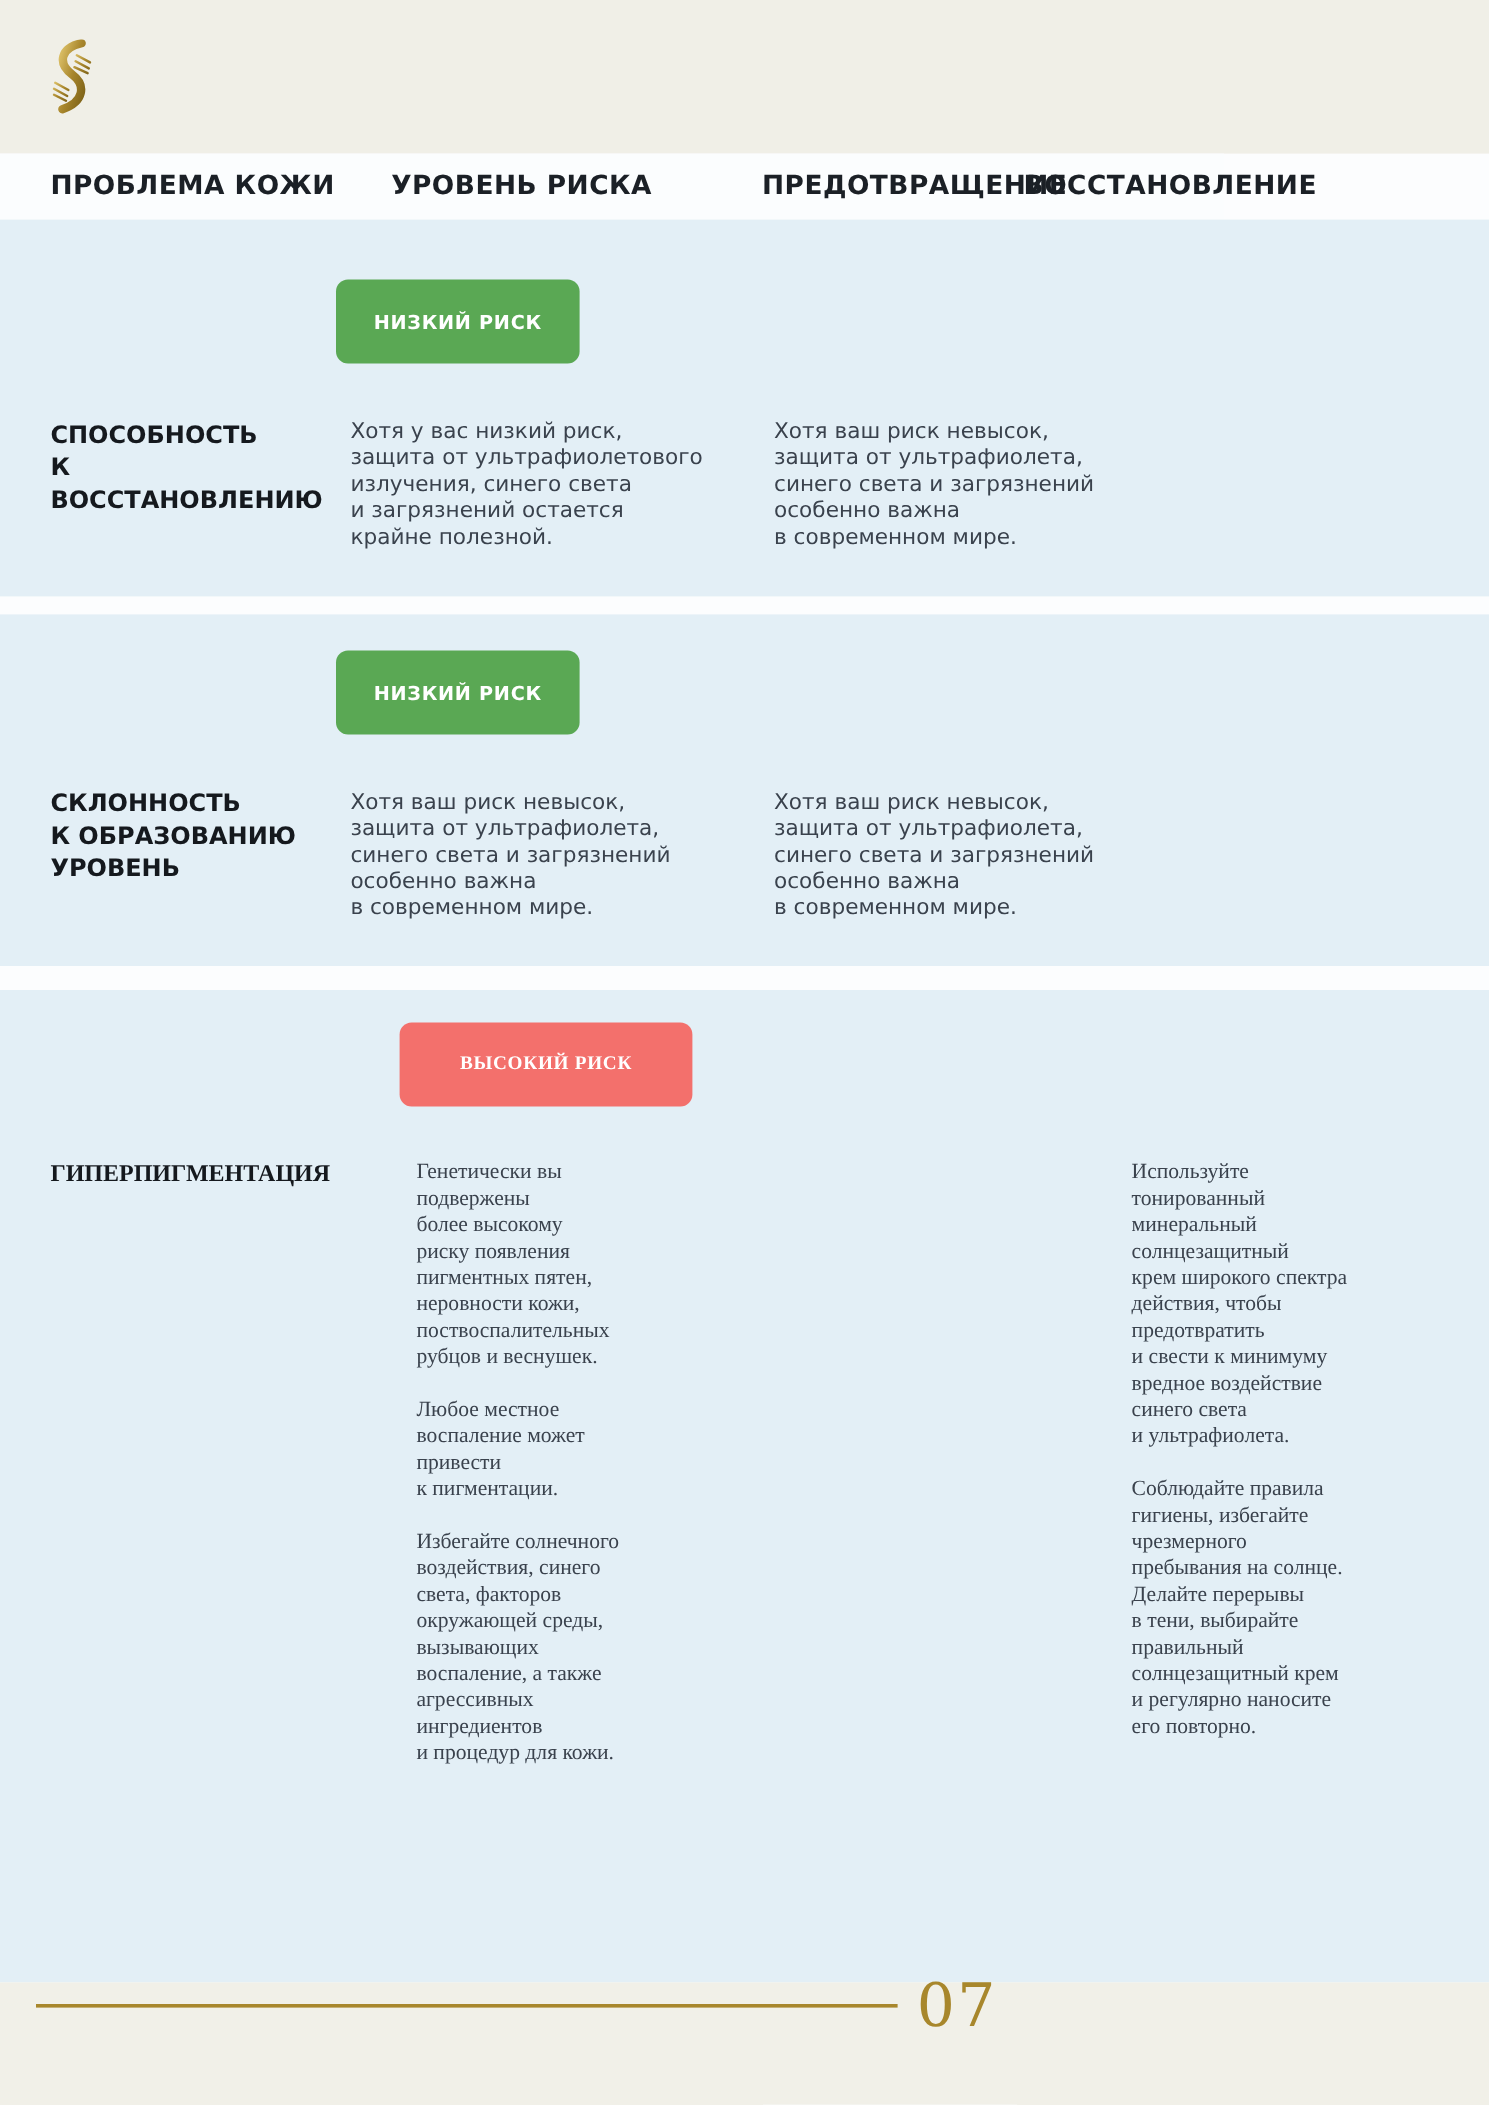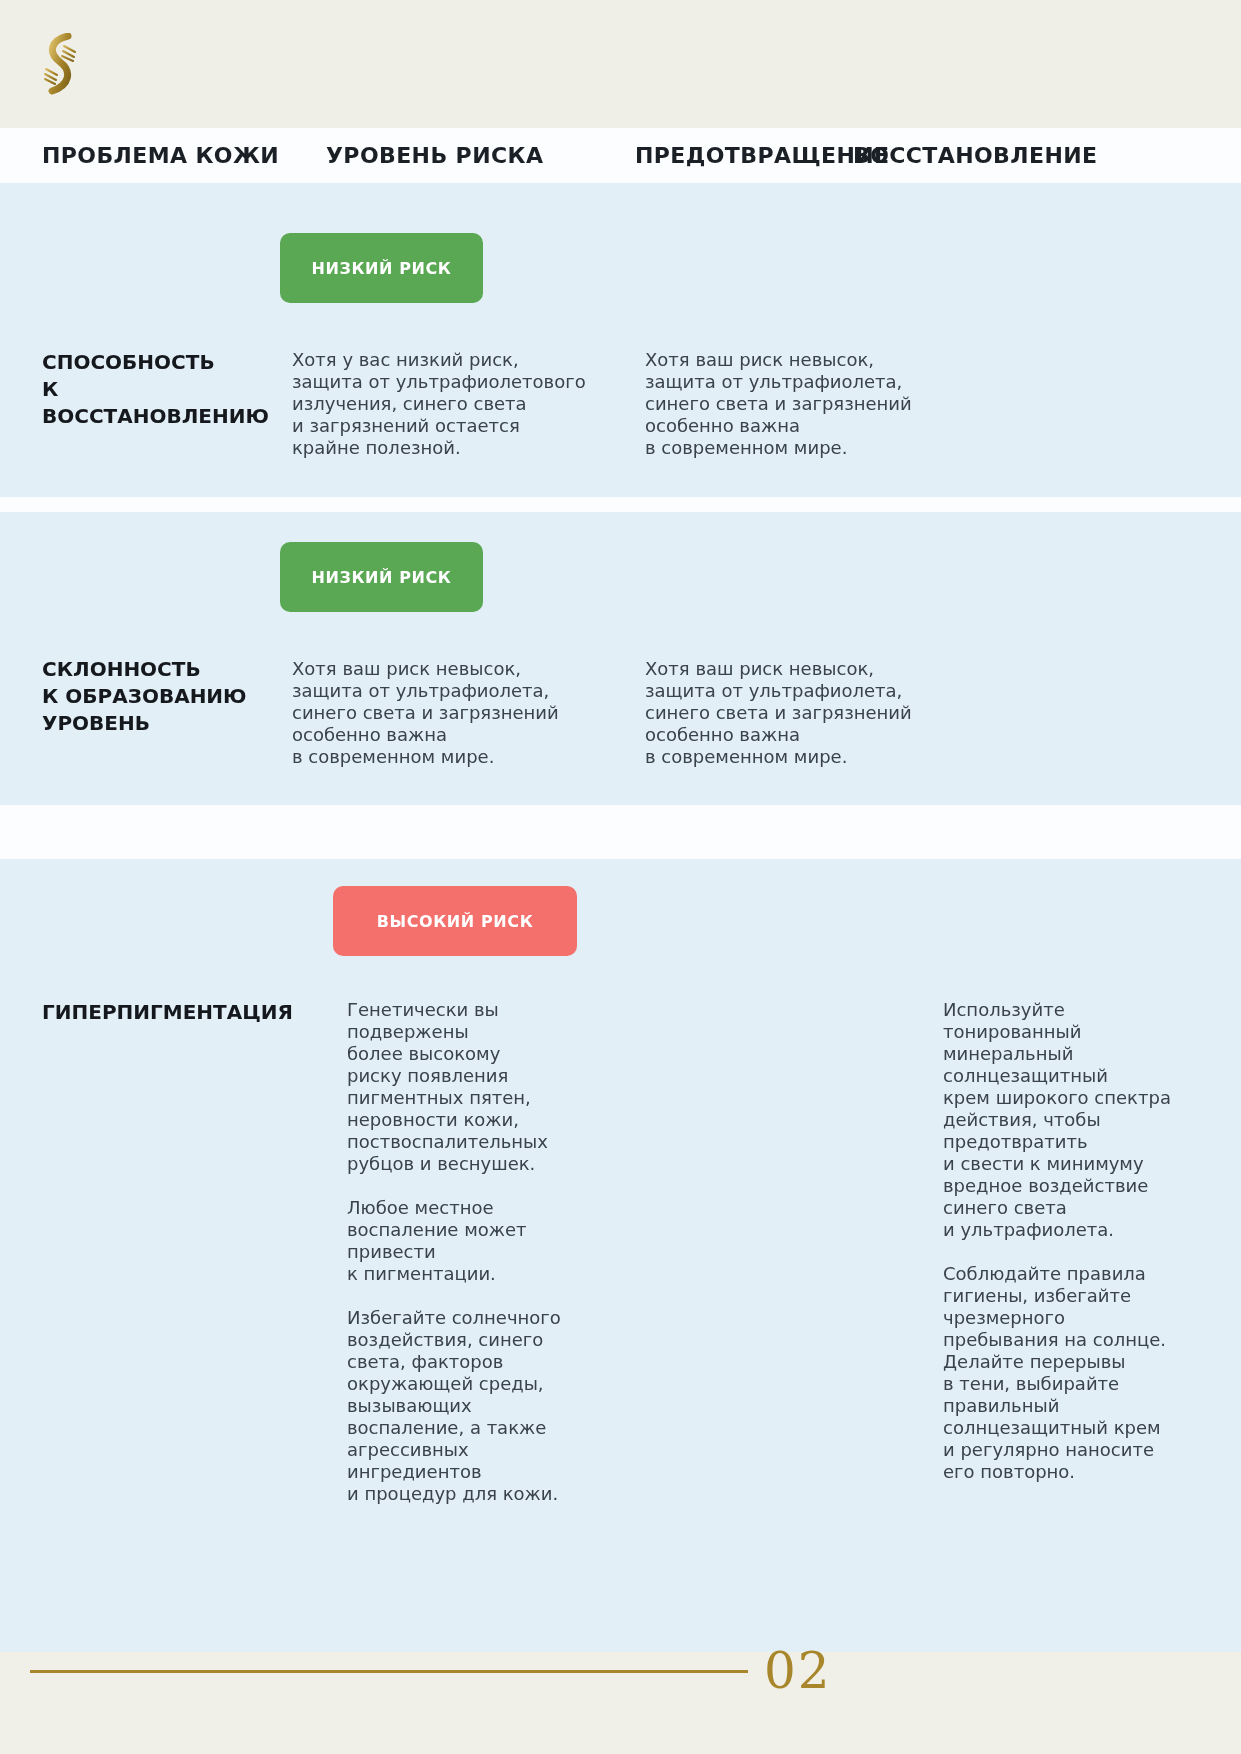--- a/index.html
+++ b/index.html
@@ -30,21 +30,21 @@
     font-size:22px;font-weight:800;letter-spacing:.4px;color:#1b2026;
     white-space:nowrap;
   }
   .hl1{left:42px;}  .hl2{left:290px;margin-left:36px;}  .hl3{left:625px;margin-left:10px;}  .hl4{left:853px;}
   
   .panel{
     position:absolute;left:0;width:1241px;background:#e3eff6;
   }
   .s1{top:183px;height:314px;}
   .s2{top:512px;height:293px;}
-  .s3{top:859px;height:827px;}
+  .s3{top:825px;height:827px;font-family:Liberation Serif, serif;}
   .badge{
     position:absolute;border-radius:10px;
     display:flex;align-items:center;justify-content:center;
     color:#ffffff;font-size:16px;font-weight:bold;letter-spacing:.6px;
     white-space:nowrap;
   }
   .badge.low{background:#5aa854;}
   .badge.high{background:#f3706c;}
   .s1 .badge{left:280px;top:50px;width:203px;height:70px;}
   .s2 .badge{left:280px;top:30px;width:203px;height:70px;}
@@ -194,16 +194,16 @@
 Делайте перерывы
 в тени, выбирайте
 правильный
 солнцезащитный крем
 и регулярно наносите
 его повторно.</div>
   </section>
 
   <div class="footer-band">
     <div class="footer-line"></div>
-    <div class="page-number">02</div>
+    <div class="page-number">07</div>
   </div>
 
 </div>
 
 </body></html>

